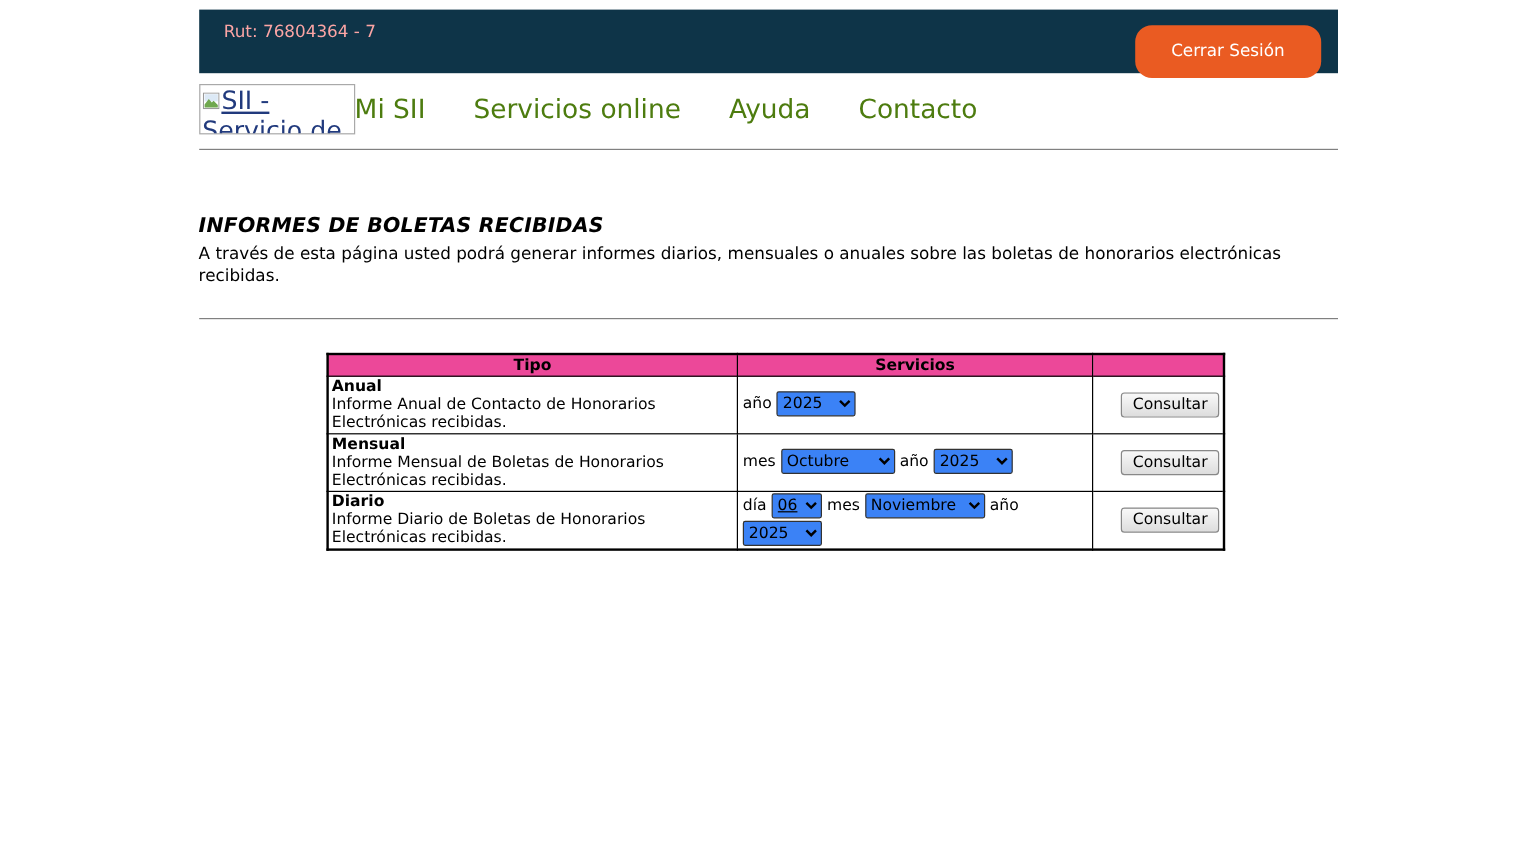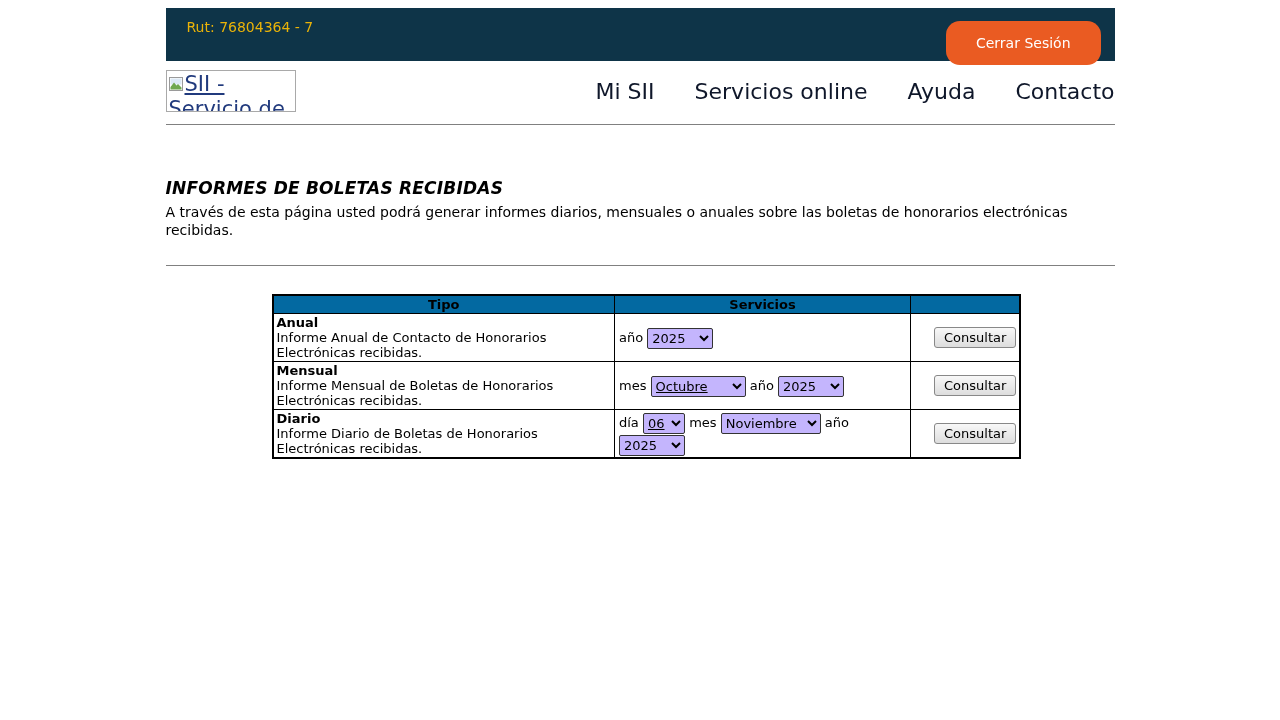--- a/index.html
+++ b/index.html
@@ -15,41 +15,40 @@
   
   .topbar {
     margin-top: 8px;
     height: 53px;
     background: #0e3448;
     display: flex;
     justify-content: space-between;
     align-items: flex-start;
   }
   .rut {
-    color: #eab308;
+    color: #fca5a5;
     font-size: 14px;
     padding: 11px 0 0 21px;
   }
   .logout-btn {
     margin: 13px 14px 0 0;
     background: #ea5b22;
     color: #ffffff;
     border: none;
     border-radius: 14px;
     height: 44px;
     padding: 0 30px;
     font-size: 14px;
     font-family: "DejaVu Sans", sans-serif;
     cursor: pointer;
   }
 
   
   .logo-row {
     display: flex;
-    justify-content: space-between;
     align-items: center;
     padding: 9px 0 12px 0;
   }
   .logo-box {
     width: 130px;
     height: 42px;
     border: 1px solid #a9a9a9;
     overflow: hidden;
     padding: 1px 2px;
     text-decoration: none;
@@ -65,21 +64,21 @@
     display: inline-block;
     vertical-align: baseline;
     margin-right: 2px;
   }
   .nav {
     display: flex;
     column-gap: 40px;
     align-items: center;
   }
   .nav a {
-    color: #0f172a;
+    color: #4d7c0f;
     font-size: 22px;
     text-decoration: none;
     white-space: nowrap;
   }
   .divider {
     border: none;
     border-top: 1px solid #808080;
     margin: 0;
   }
 
@@ -109,21 +108,21 @@
   table.consulta-table {
     border-collapse: collapse;
     border: 2px solid #000;
     font-size: 13px;
   }
   .consulta-table th, .consulta-table td {
     border: 1px solid #000;
     padding: 1px 3px;
   }
   .consulta-table th {
-    background: #0369a1;
+    background: #ec4899;
     font-weight: bold;
     height: 16px;
     text-align: center;
   }
   .col-tipo { width: 342px; }
   .col-sel  { width: 296px; }
   .col-btn  { width: 101px; }
   td.cell-tipo {
     vertical-align: top;
     line-height: 15px;
@@ -135,28 +134,28 @@
     line-height: 22px;
   }
   td.cell-btn {
     text-align: center;
     vertical-align: middle;
   }
   .tipo-label { font-weight: bold; }
   select {
     font-family: "DejaVu Sans", sans-serif;
     font-size: 13px;
-    background: #c4b5fd;
+    background: #3b82f6;
     border: 1px solid #333;
     border-radius: 2px;
     height: 21px;
     vertical-align: middle;
   }
   .sel-anio { width: 66px; }
-  .sel-mes  { width: 95px; text-decoration: underline; }
+  .sel-mes  { width: 95px; }
   .sel-dia  { width: 42px; text-decoration: underline; }
   .sel-mes-d{ width: 100px; }
   .consultar-btn {
     font-family: "DejaVu Sans", sans-serif;
     font-size: 13px;
     background: linear-gradient(#f8f8f8, #dddddd);
     border: 1px solid #888;
     border-radius: 3px;
     padding: 2px 9px;
     cursor: pointer;

